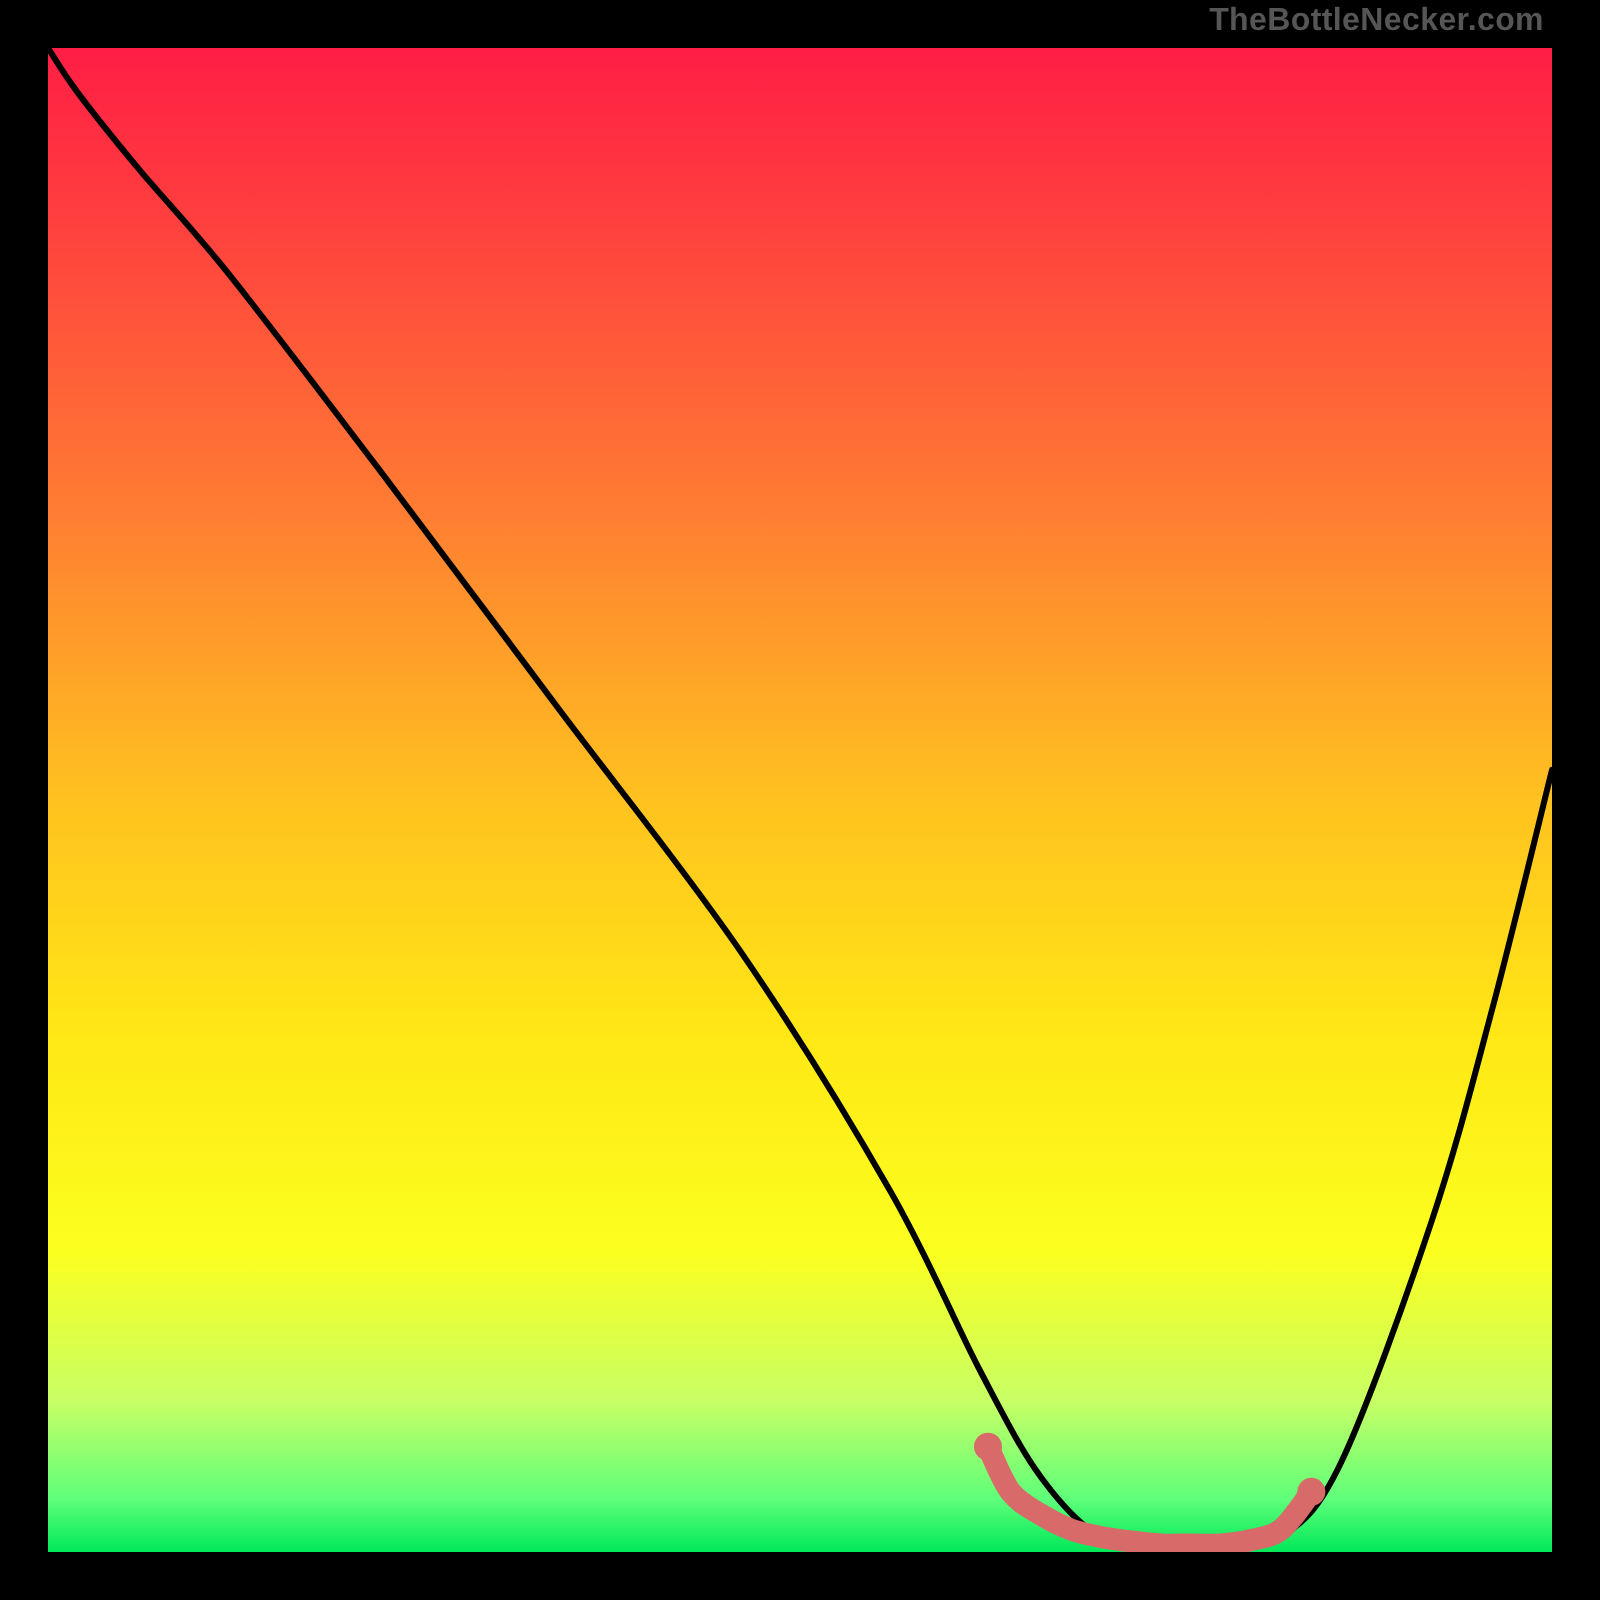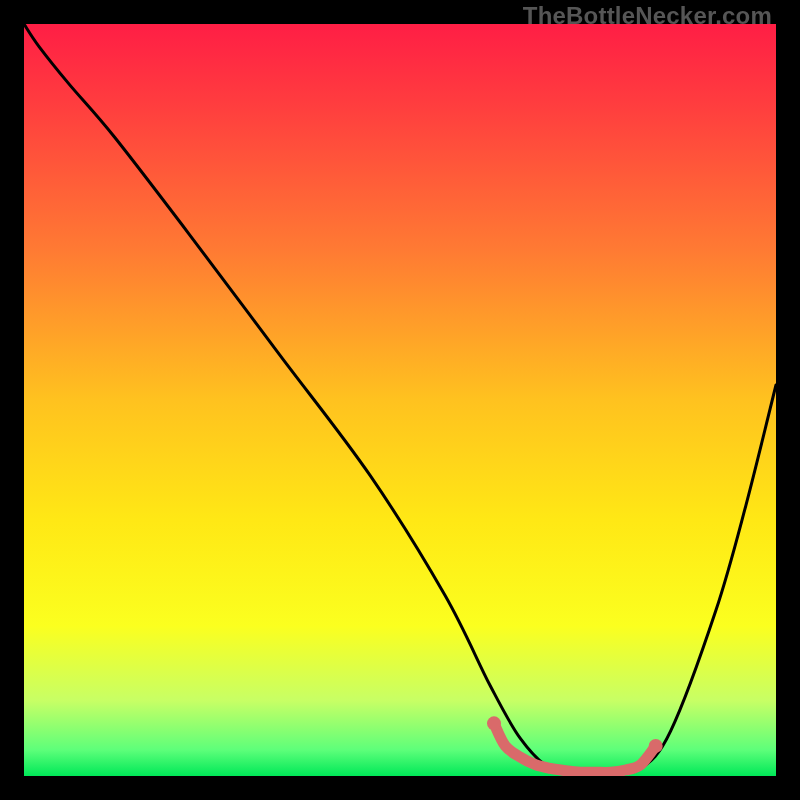--- a/index.html
+++ b/index.html
@@ -16,21 +16,21 @@
     top: 24px;
     width: 752px;
     height: 752px;
     background: #000;
   }
   .watermark {
     position: absolute;
     top: 2px;
     right: 28px;
     font-family: Arial, Helvetica, sans-serif;
-    font-size: 24px;
+    font-size: 16px;
     font-weight: 600;
     color: #565656;
     letter-spacing: 0.2px;
   }
   svg {
     display: block;
   }
 </style>
 </head>
 <body>

